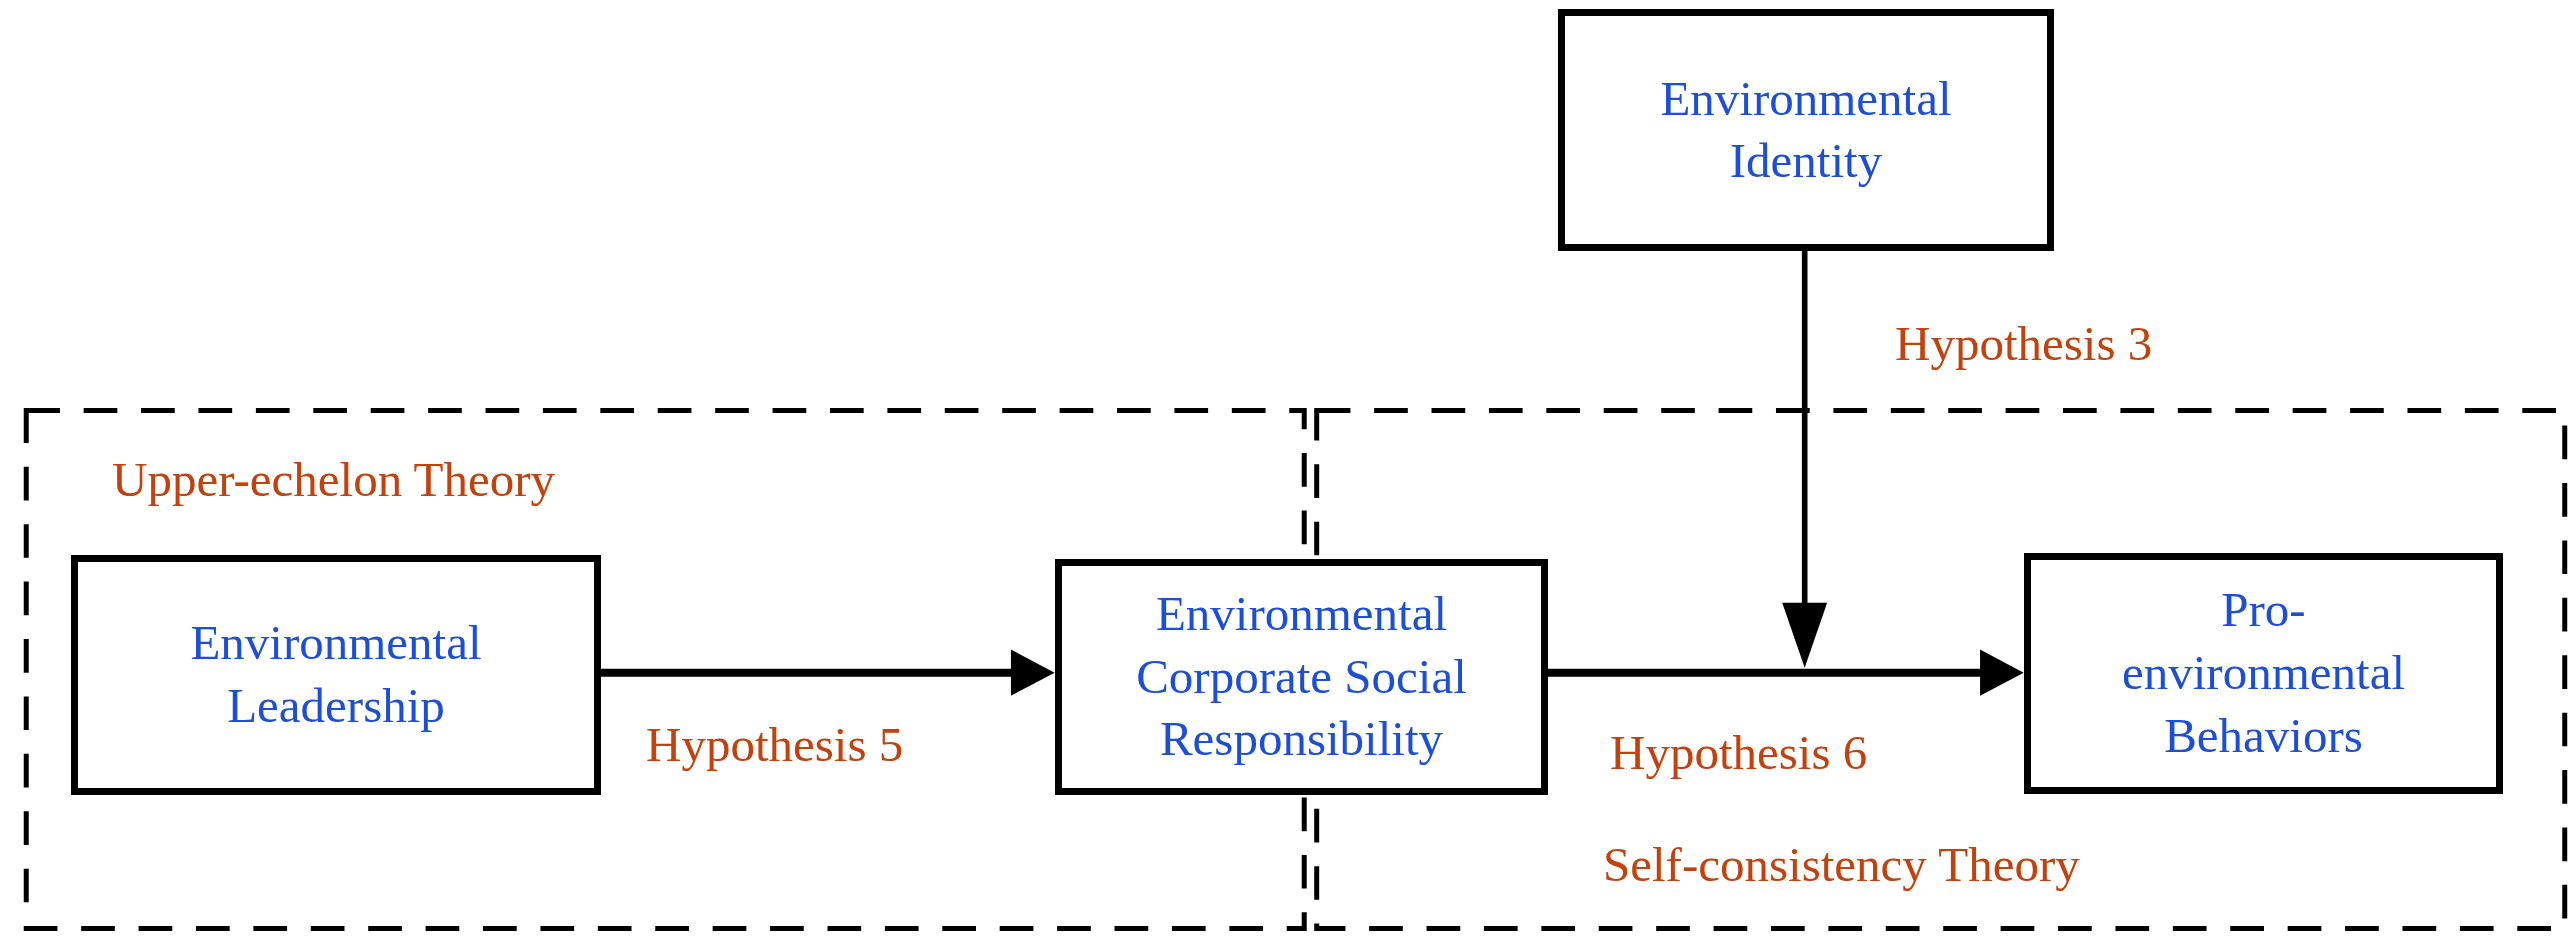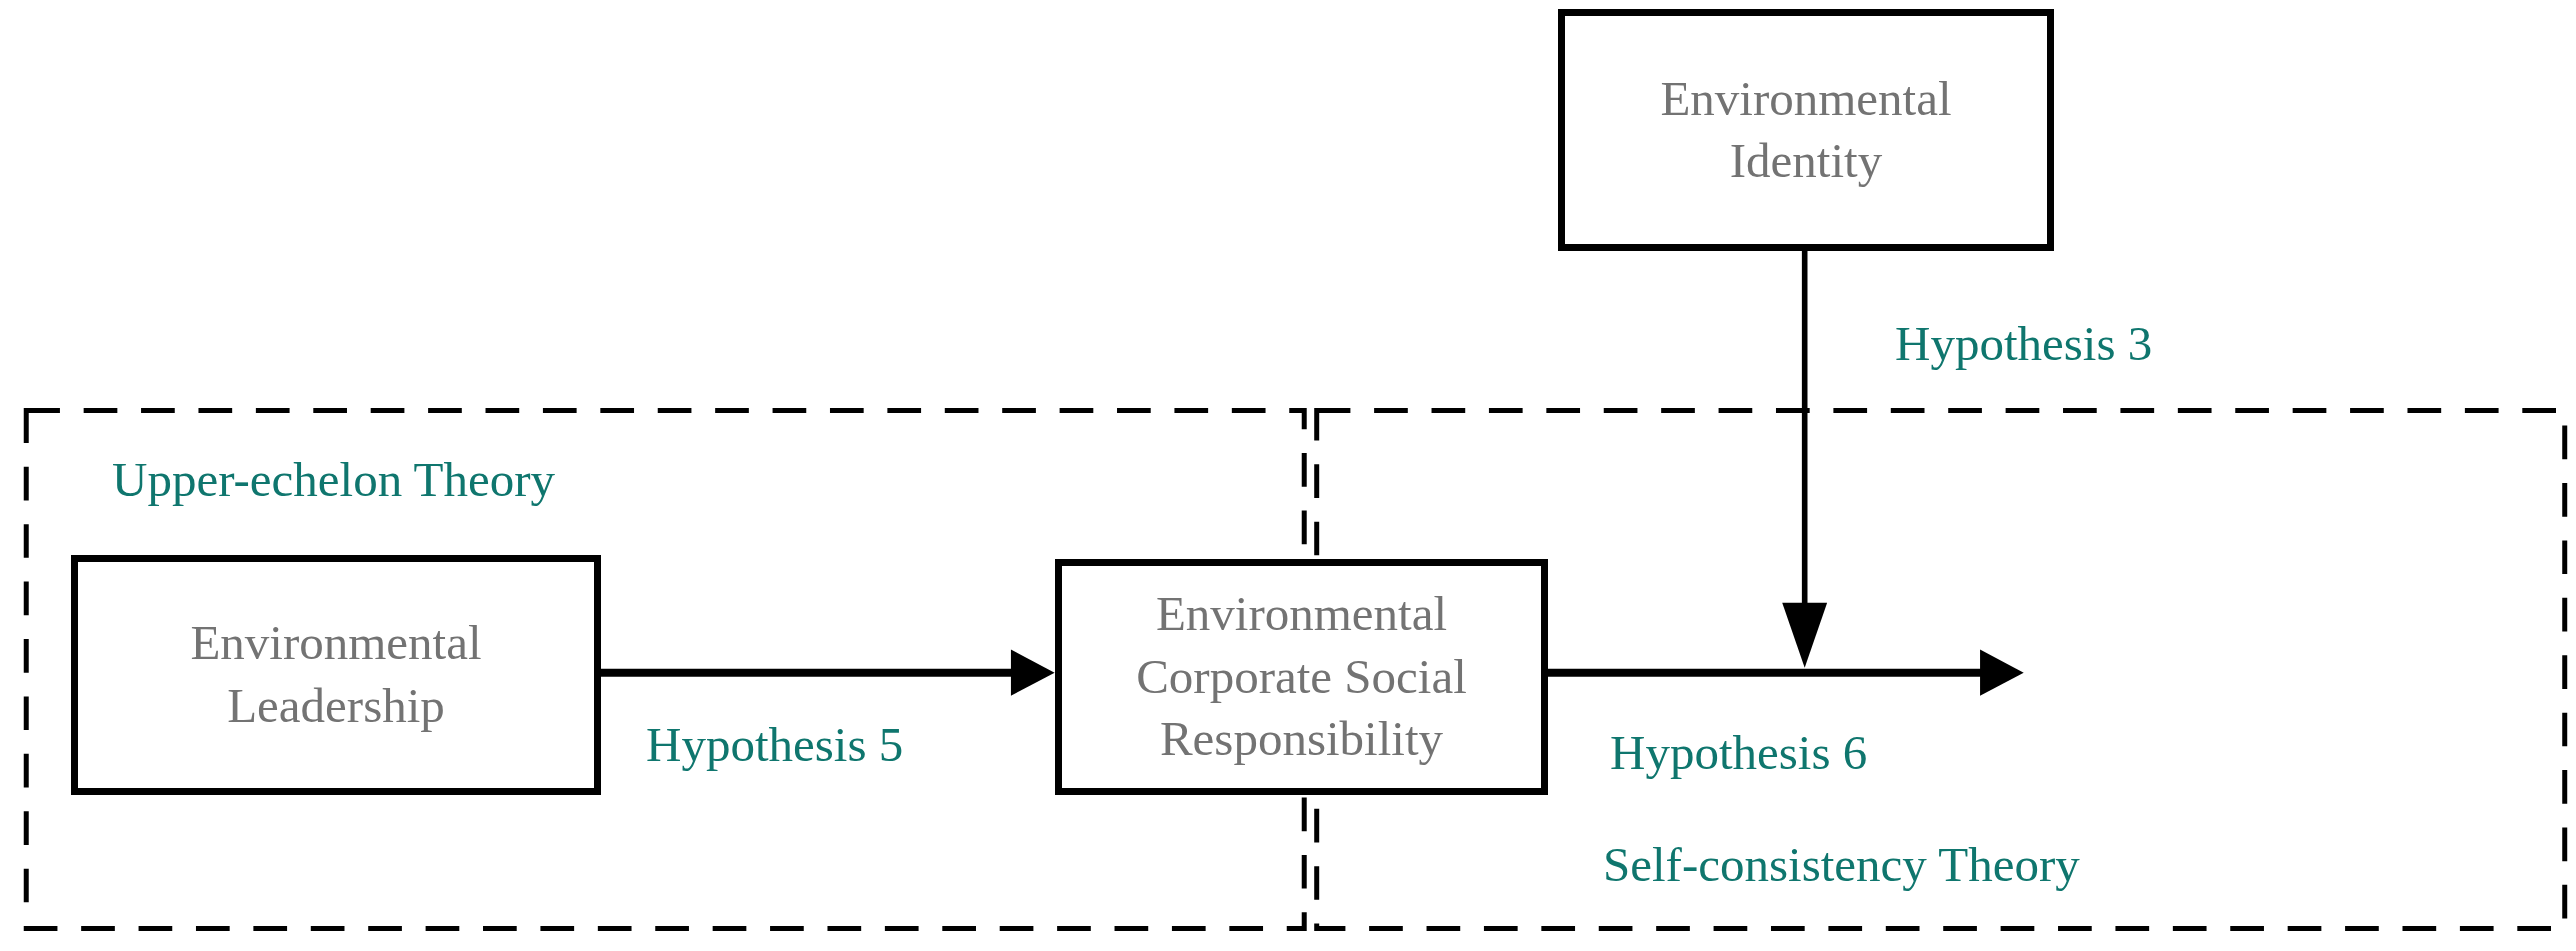--- a/index.html
+++ b/index.html
@@ -31,28 +31,28 @@
     display: flex;
     align-items: center;
     justify-content: center;
     text-align: center;
     z-index: 2;
   }
   .node-label {
     white-space: pre-line;
     font-size: 49px;
     line-height: 1.28;
-    color: #737373;
+    color: #1d4ed8;
   }
   .floating-label {
     position: absolute;
     font-size: 49px;
     line-height: 1.2;
     white-space: nowrap;
-    color: #0f766e;
+    color: #c2410c;
     z-index: 4;
   }
   svg { display: block; }
   .dashed-layer { z-index: 1; }
   .arrow-layer  { z-index: 3; }
 </style>
 </head>
 <body>
 
 <div id="canvas">
@@ -71,20 +71,25 @@
     <div class="node-label">Environmental
 Leadership</div>
   </div>
 
   <div class="node" style="left:1055px; top:559px; width:493px; height:236px;">
     <div class="node-label">Environmental
 Corporate Social
 Responsibility</div>
   </div>
 
+  <div class="node" style="left:2024px; top:553px; width:479px; height:241px;">
+    <div class="node-label">Pro-
+environmental
+Behaviors</div>
+  </div>
 
   <svg class="layer arrow-layer" viewBox="0 0 4128 1524">
 
     <line x1="960" y1="1078" x2="1628" y2="1078" stroke="#000000" stroke-width="13"></line>
     <polygon points="1690,1078 1620,1041 1620,1115" fill="#000000"></polygon>
 
     <line x1="2478" y1="1078" x2="3182" y2="1078" stroke="#000000" stroke-width="13"></line>
     <polygon points="3243,1078 3173,1041 3173,1115" fill="#000000"></polygon>
 
     <line x1="2892" y1="400" x2="2892" y2="978" stroke="#000000" stroke-width="9"></line>

